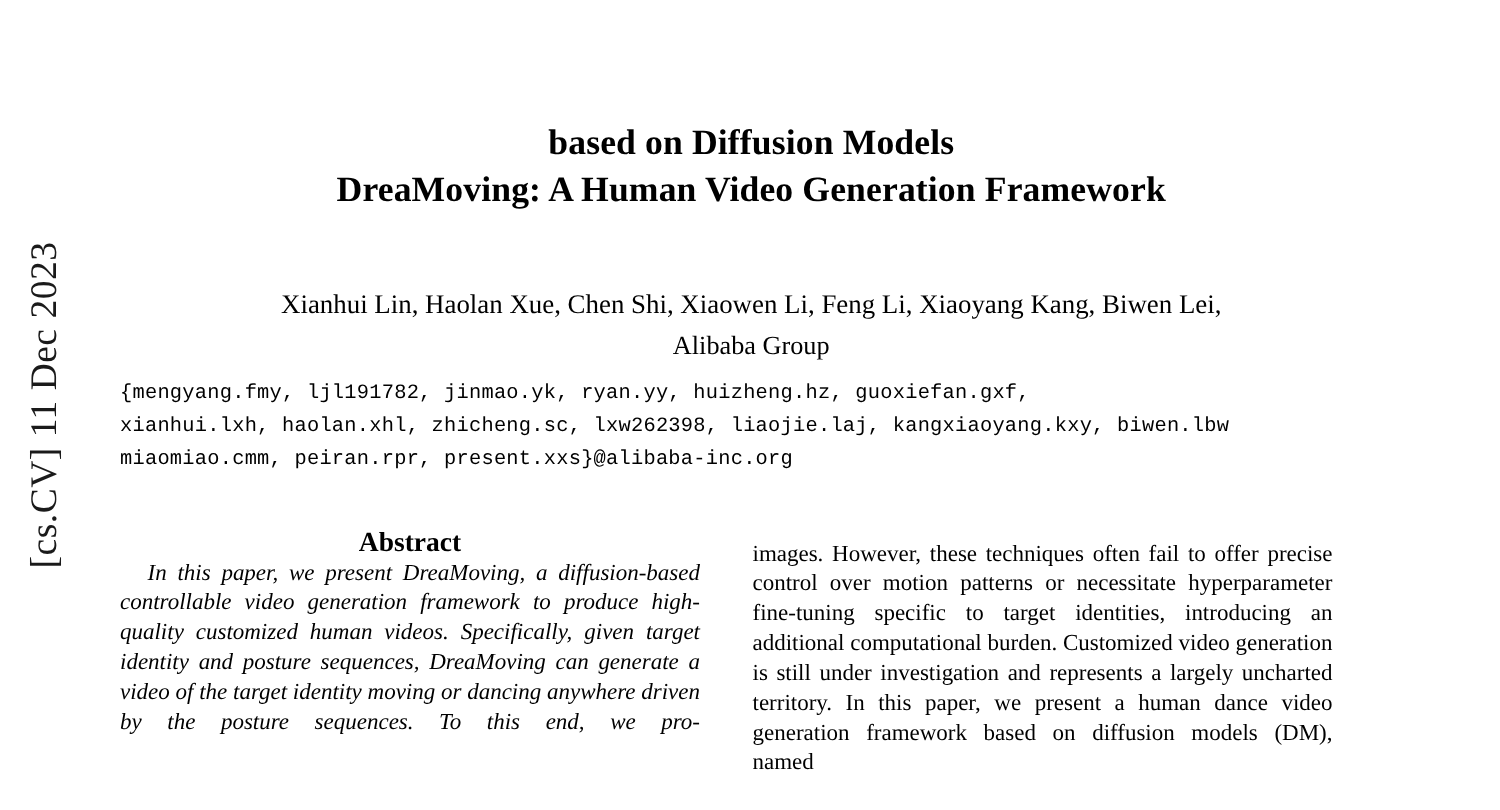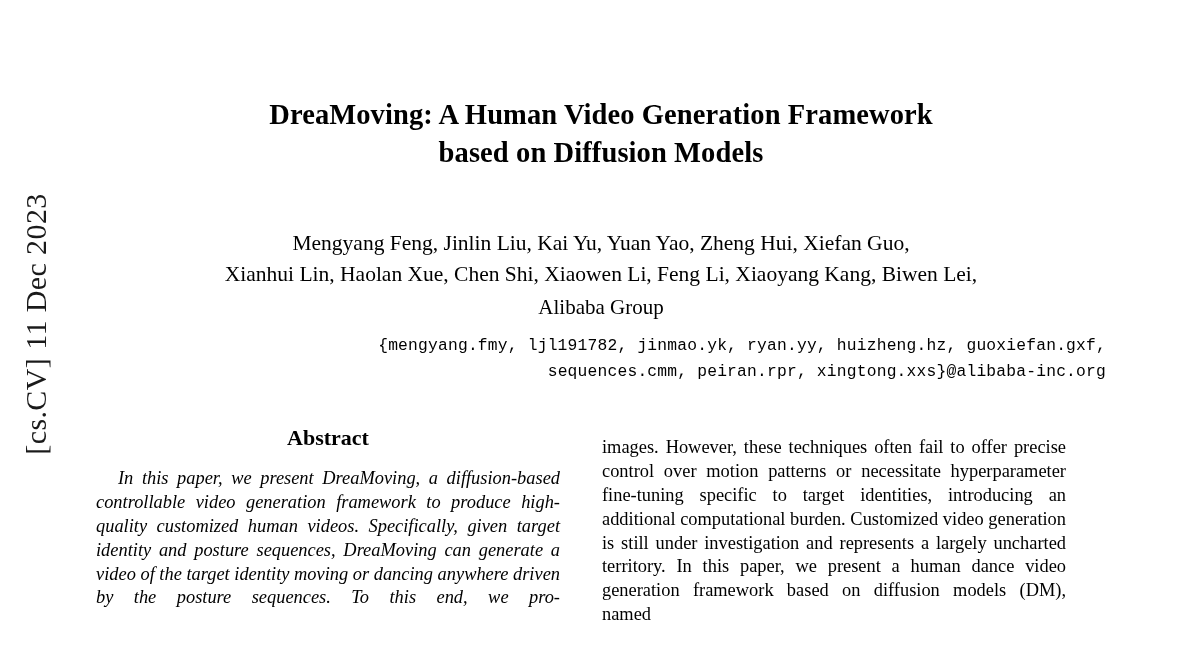--- a/index.html
+++ b/index.html
@@ -62,42 +62,41 @@
   }
 
   .affiliation {
     text-align: center;
     font-size: 21px;
     line-height: 1.45;
     margin-top: 2px;
   }
 
   .emails {
-    text-align: right;
+    text-align: left;
     font-family: "Liberation Mono", monospace;
     font-size: 16.3px;
     line-height: 1.62;
     margin-top: 10px;
     letter-spacing: 0.2px;
   }
 
   .columns {
     display: flex;
     margin-top: 40px;
     gap: 42px;
   }
   .col {
     width: 464px;
   }
 
   .abstract-head {
     text-align: center;
     font-weight: bold;
     font-size: 22px;
-    margin-bottom: 16px;
   }
 
   .abstract-body {
     font-style: italic;
     font-size: 18.4px;
     line-height: 1.295;
     text-align: justify;
     text-align-last: justify;
     hyphens: none;
   }
@@ -114,34 +113,34 @@
   }
 </style>
 </head>
 <body>
 
 <div class="arxiv-stamp">[cs.CV]  11 Dec 2023</div>
 
 <div class="page">
 
   <div class="title">
+    <div>based on Diffusion Models</div>
     <div>DreaMoving: A Human Video Generation Framework</div>
-    <div>based on Diffusion Models</div>
   </div>
 
   <div class="authors">
-    <div>Mengyang Feng, Jinlin Liu, Kai Yu, Yuan Yao, Zheng Hui, Xiefan Guo,</div>
     <div>Xianhui Lin, Haolan Xue, Chen Shi, Xiaowen Li, Feng Li, Xiaoyang Kang, Biwen Lei,</div>
   </div>
 
   <div class="affiliation">Alibaba Group</div>
 
   <div class="emails">
     <div>{mengyang.fmy, ljl191782, jinmao.yk, ryan.yy, huizheng.hz, guoxiefan.gxf,</div>
-    <div>sequences.cmm, peiran.rpr, xingtong.xxs}@alibaba-inc.org</div>
+    <div>xianhui.lxh, haolan.xhl, zhicheng.sc, lxw262398, liaojie.laj, kangxiaoyang.kxy, biwen.lbw</div>
+    <div>miaomiao.cmm, peiran.rpr, present.xxs}@alibaba-inc.org</div>
   </div>
 
   <div class="columns">
 
     <div class="col">
       <div class="abstract-head">Abstract</div>
       <div class="abstract-body"><span class="indent"></span><span>In this paper, we present DreaMoving, a diffusion-based controllable video generation framework to produce high-quality customized human videos. Specifically, given target identity and posture sequences, DreaMoving can generate a video of the target identity moving or dancing anywhere driven by the posture sequences. To this end, we pro-</span></div>
     </div>
 
     <div class="col right-col">

